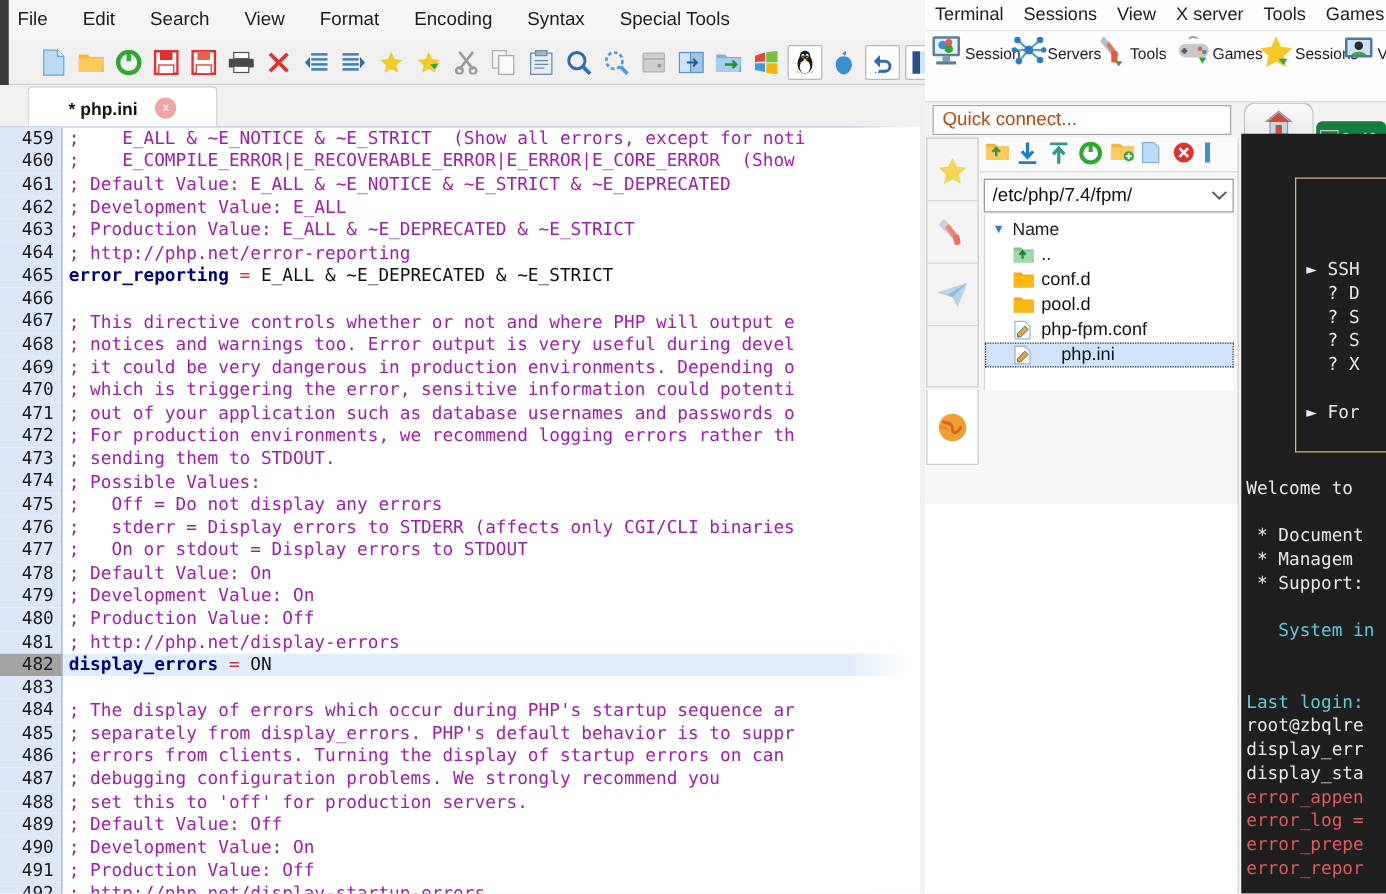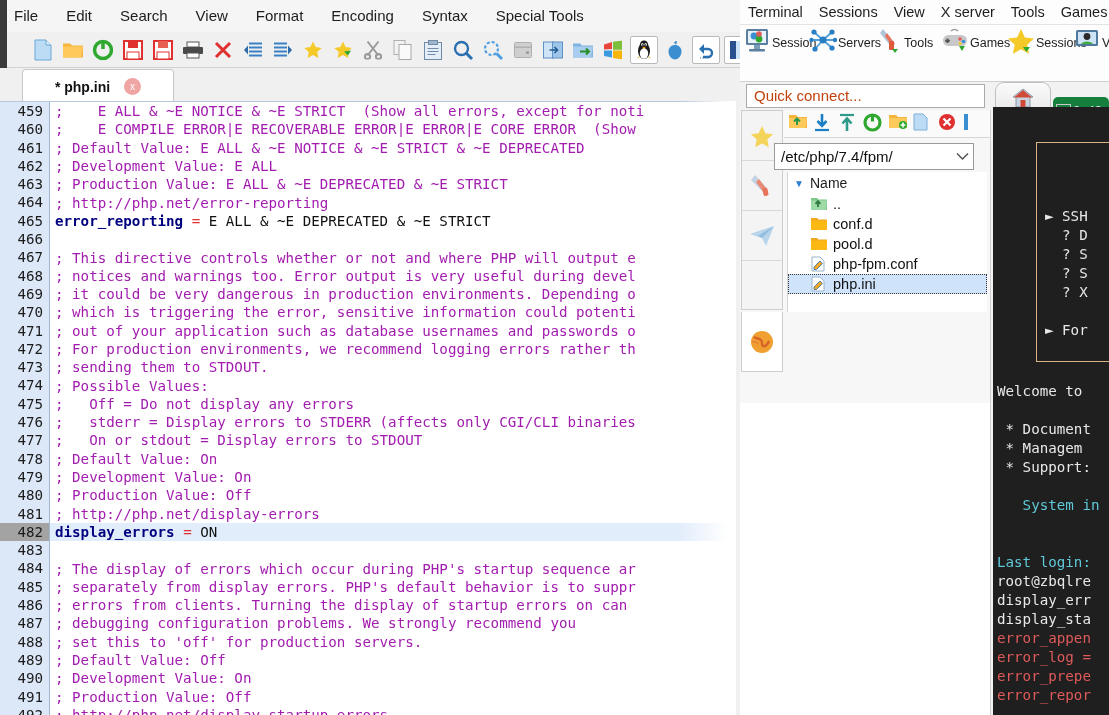--- a/index.html
+++ b/index.html
@@ -133,33 +133,33 @@
     border:1px solid #cdcdcd;border-top:none;background:#fff;
     display:flex;align-items:center;justify-content:center;box-sizing:border-box;
   }
   #sftp-toolbar{
     position:absolute;left:44px;top:0px;width:207px;height:28px;
     background:#fafafa;display:flex;align-items:center;padding-left:4px;
     border-bottom:1px solid #d6d6d6;box-sizing:border-box;overflow:hidden;
   }
   .sicon{width:25px;height:22px;position:relative;flex:0 0 auto;}
   #pathbar{
-    position:absolute;left:34px;top:33px;width:200px;height:27px;
+    position:absolute;left:47px;top:33px;width:200px;height:27px;
     background:#fff;border:1px solid #9a9a9a;box-sizing:border-box;
     display:flex;align-items:center;padding:0 4px 0 6px;gap:14px;
   }
   #pathbar .ptxt{font-size:15px;color:#111;flex:1;white-space:nowrap;overflow:hidden;}
   #filelist{
     position:absolute;left:47px;top:62px;width:200px;height:140px;
     background:#fff;border-left:1px solid #d6d6d6;box-sizing:border-box;
   }
   #fl-header{height:22px;display:flex;align-items:center;font-size:14px;color:#1d1d1d;}
   #fl-header .sortarrow{width:22px;text-align:center;color:#2a7fd4;font-size:10px;}
   .frow{height:20px;display:flex;align-items:center;padding-left:22px;font-size:14.5px;color:#111;}
-  .frow.sel{background:#cfe4fb;outline:1px dotted #333;outline-offset:-1px;}
+  .frow.sel{background:#cfe4fb;outline:1px dotted #333;outline-offset:-1px;gap:16px;}
   .frow .fic{width:19px;height:16px;position:relative;margin-right:4px;flex:0 0 auto;}
   #terminal{
     position:absolute;left:253px;top:-3px;width:116px;height:608px;
     background:#1f1f1f;overflow:hidden;
   }
   #term-banner{
     position:absolute;left:43px;top:35px;width:120px;height:220px;
     border:1px solid #d9b382;box-sizing:border-box;
   }
   .tline{

